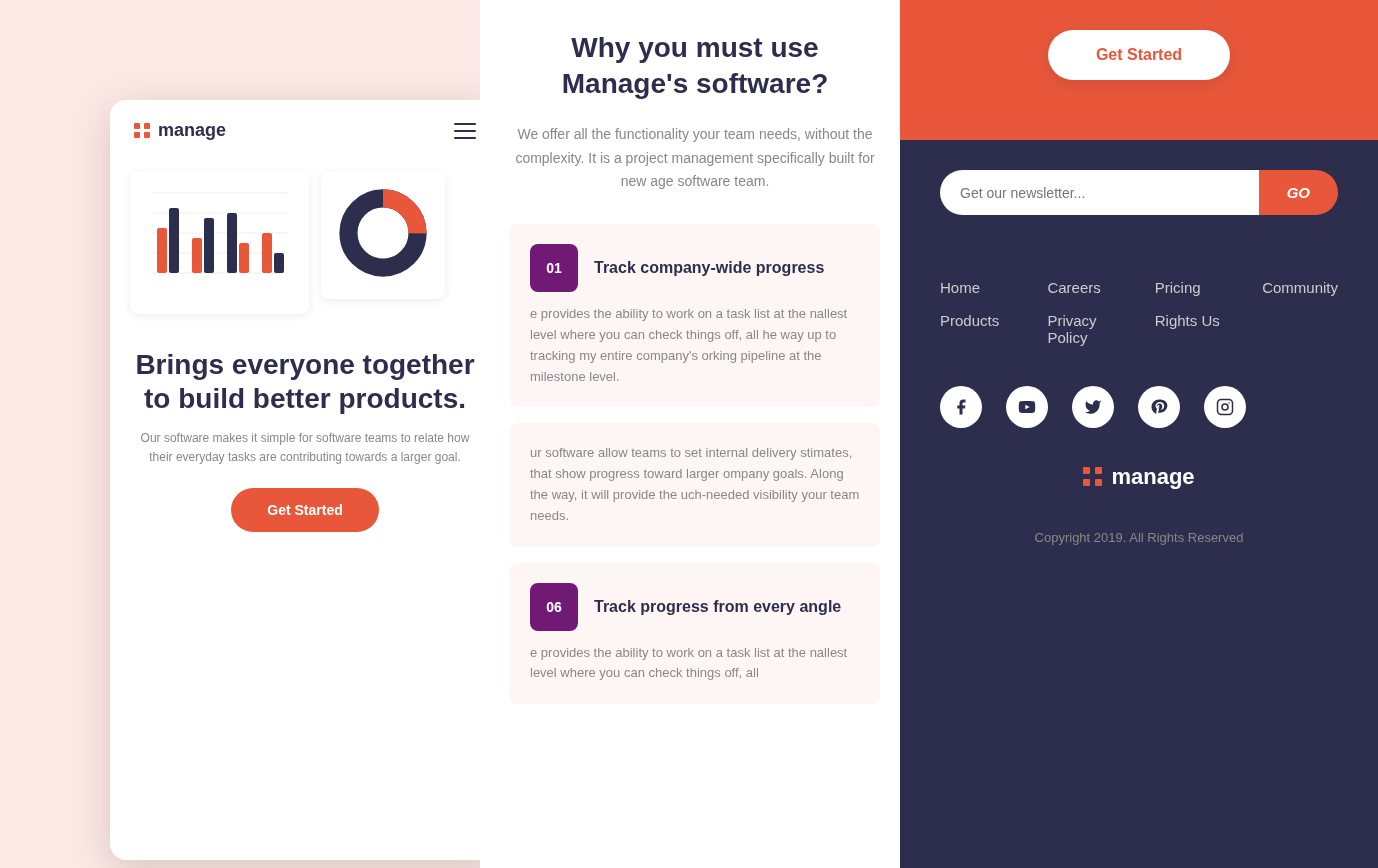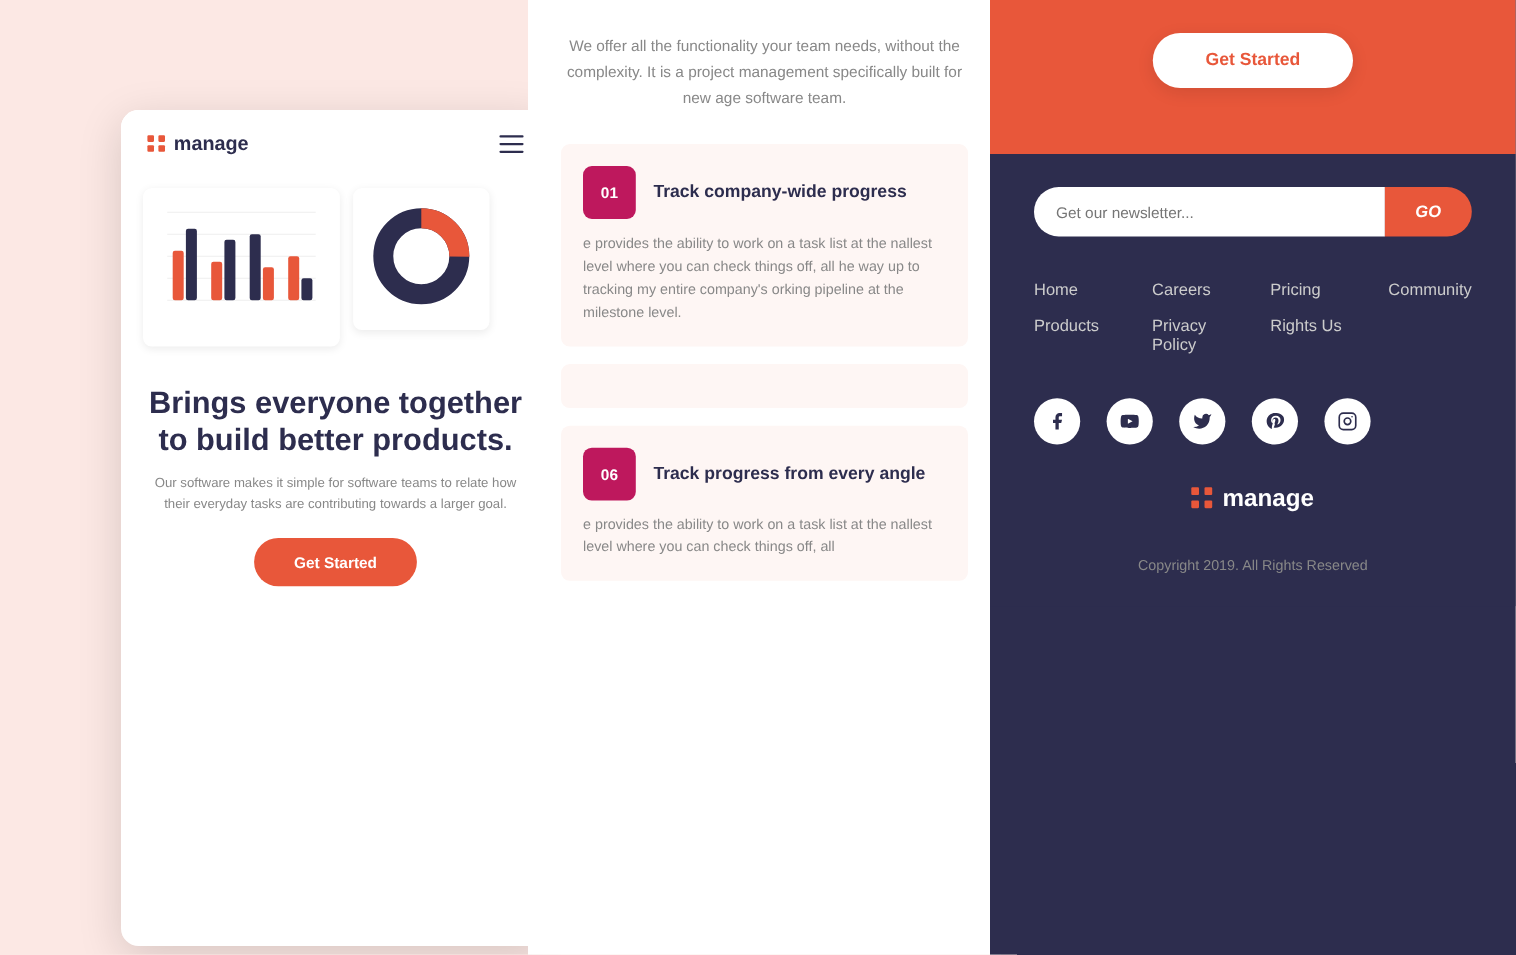--- a/index.html
+++ b/index.html
@@ -179,21 +179,21 @@
     }
 
     .feature-header {
       display: flex;
       align-items: center;
       gap: 16px;
       margin-bottom: 12px;
     }
 
     .feature-num {
-      background: #be185d;
+      background: #701a75;
       color: #fff;
       font-size: 14px;
       font-weight: 700;
       width: 48px;
       height: 48px;
       border-radius: 8px;
       display: flex;
       align-items: center;
       justify-content: center;
       flex-shrink: 0;
@@ -243,21 +243,21 @@
 
     
     .newsletter-section {
       padding: 30px 40px;
       background: #2d2d4e;
     }
 
     .newsletter-form {
       display: flex;
       gap: 0;
-      margin-bottom: 40px;
+      margin-bottom: 64px;
     }
 
     .newsletter-input {
       flex: 1;
       padding: 14px 20px;
       border: none;
       border-radius: 30px 0 0 30px;
       font-size: 14px;
       color: #aaa;
       outline: none;
@@ -414,31 +414,33 @@
     <div style="padding: 24px 24px 16px; text-align:center;">
       <h1 style="font-size:28px;font-weight:800;color:#2d2d4e;line-height:1.2;margin-bottom:14px;">Brings everyone together to build better products.</h1>
       <p style="font-size:12px;color:#888;line-height:1.6;margin-bottom:20px;">Our software makes it simple for software teams to relate how their everyday tasks are contributing towards a larger goal.</p>
       <button class="mobile-btn">Get Started</button>
     </div>
   </div>
 </div>
 
 <div class="middle-panel">
   <div class="middle-content">
+    <h2 class="section-title">Why you must use Manage's software?</h2>
     <p class="section-desc">We offer all the functionality your team needs, without the complexity. It is a project management specifically built for new age software team.</p>
 
     <div class="feature-item">
       <div class="feature-header">
         <div class="feature-num">01</div>
         <span class="feature-title">Track company-wide progress</span>
       </div>
       <p class="feature-desc">e provides the ability to work on a task list at the nallest level where you can check things off, all he way up to tracking my entire company's orking pipeline at the milestone level.</p>
     </div>
 
     <div class="feature-item">
+      <p class="feature-desc">ur software allow teams to set internal delivery stimates, that show progress toward larger ompany goals. Along the way, it will provide the uch-needed visibility your team needs.</p>
     </div>
 
     <div class="feature-item">
       <div class="feature-header">
         <div class="feature-num">06</div>
         <span class="feature-title">Track progress from every angle</span>
       </div>
       <p class="feature-desc">e provides the ability to work on a task list at the nallest level where you can check things off, all</p>
     </div>
   </div>

